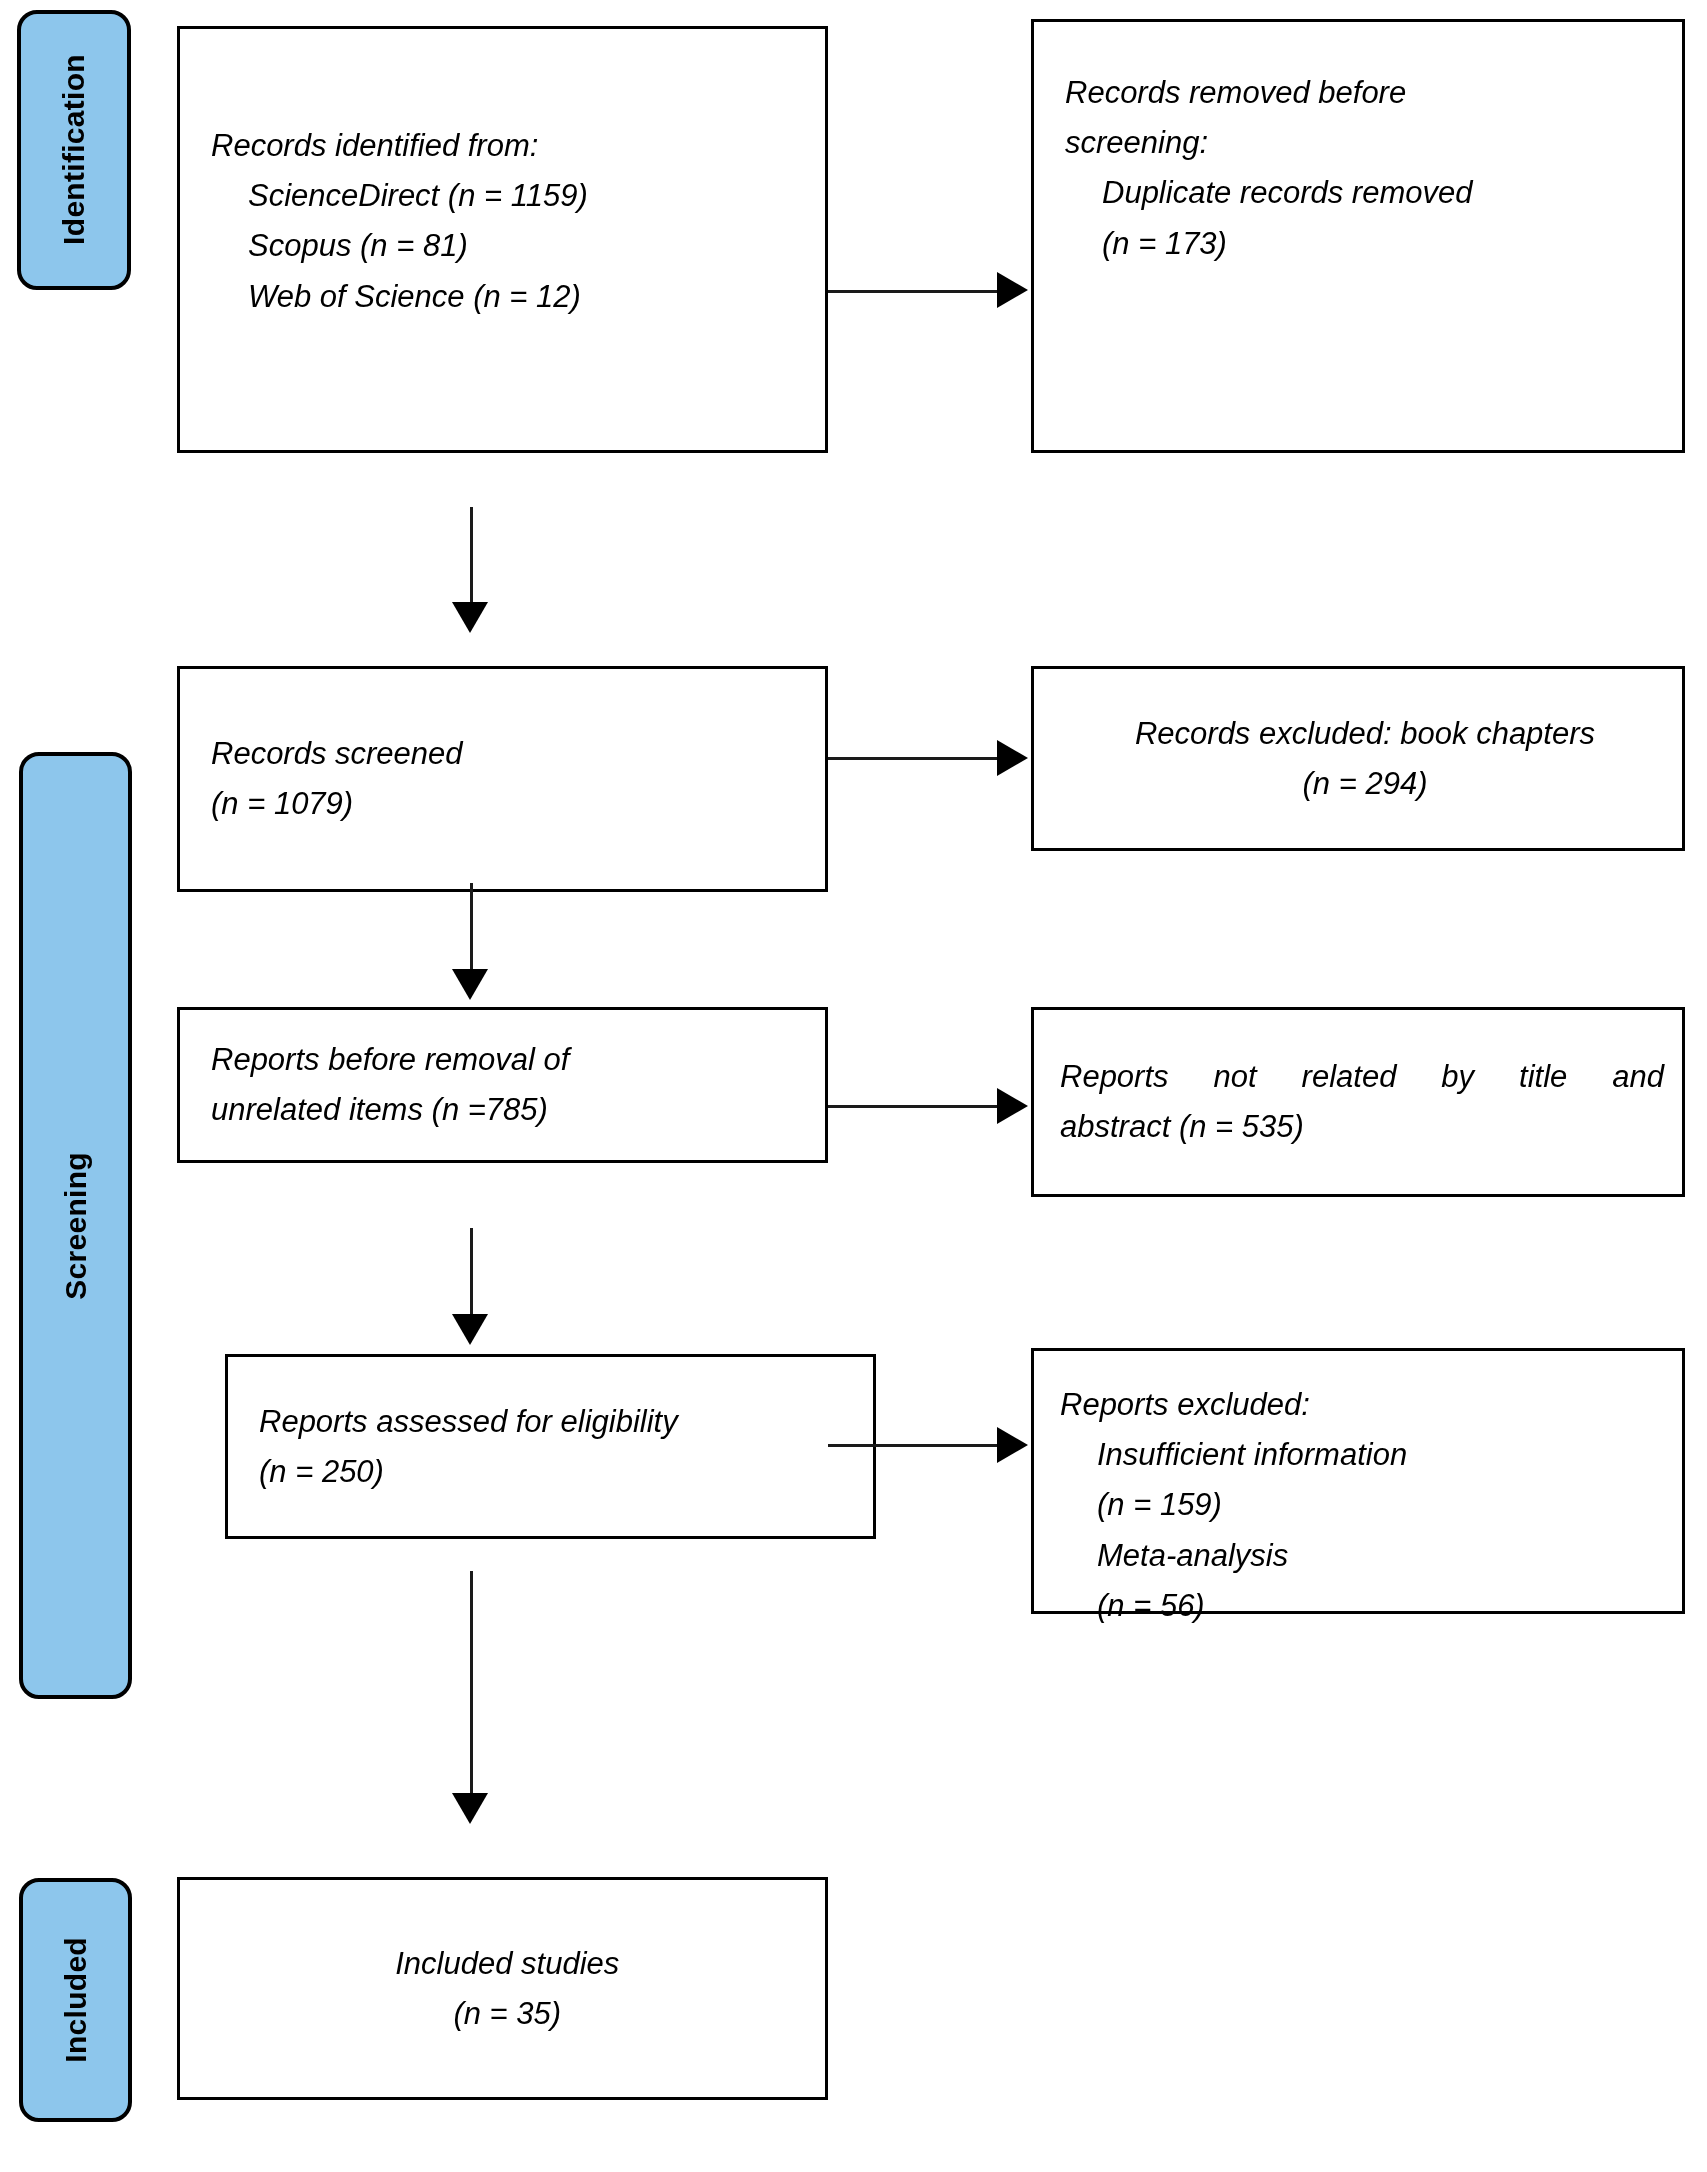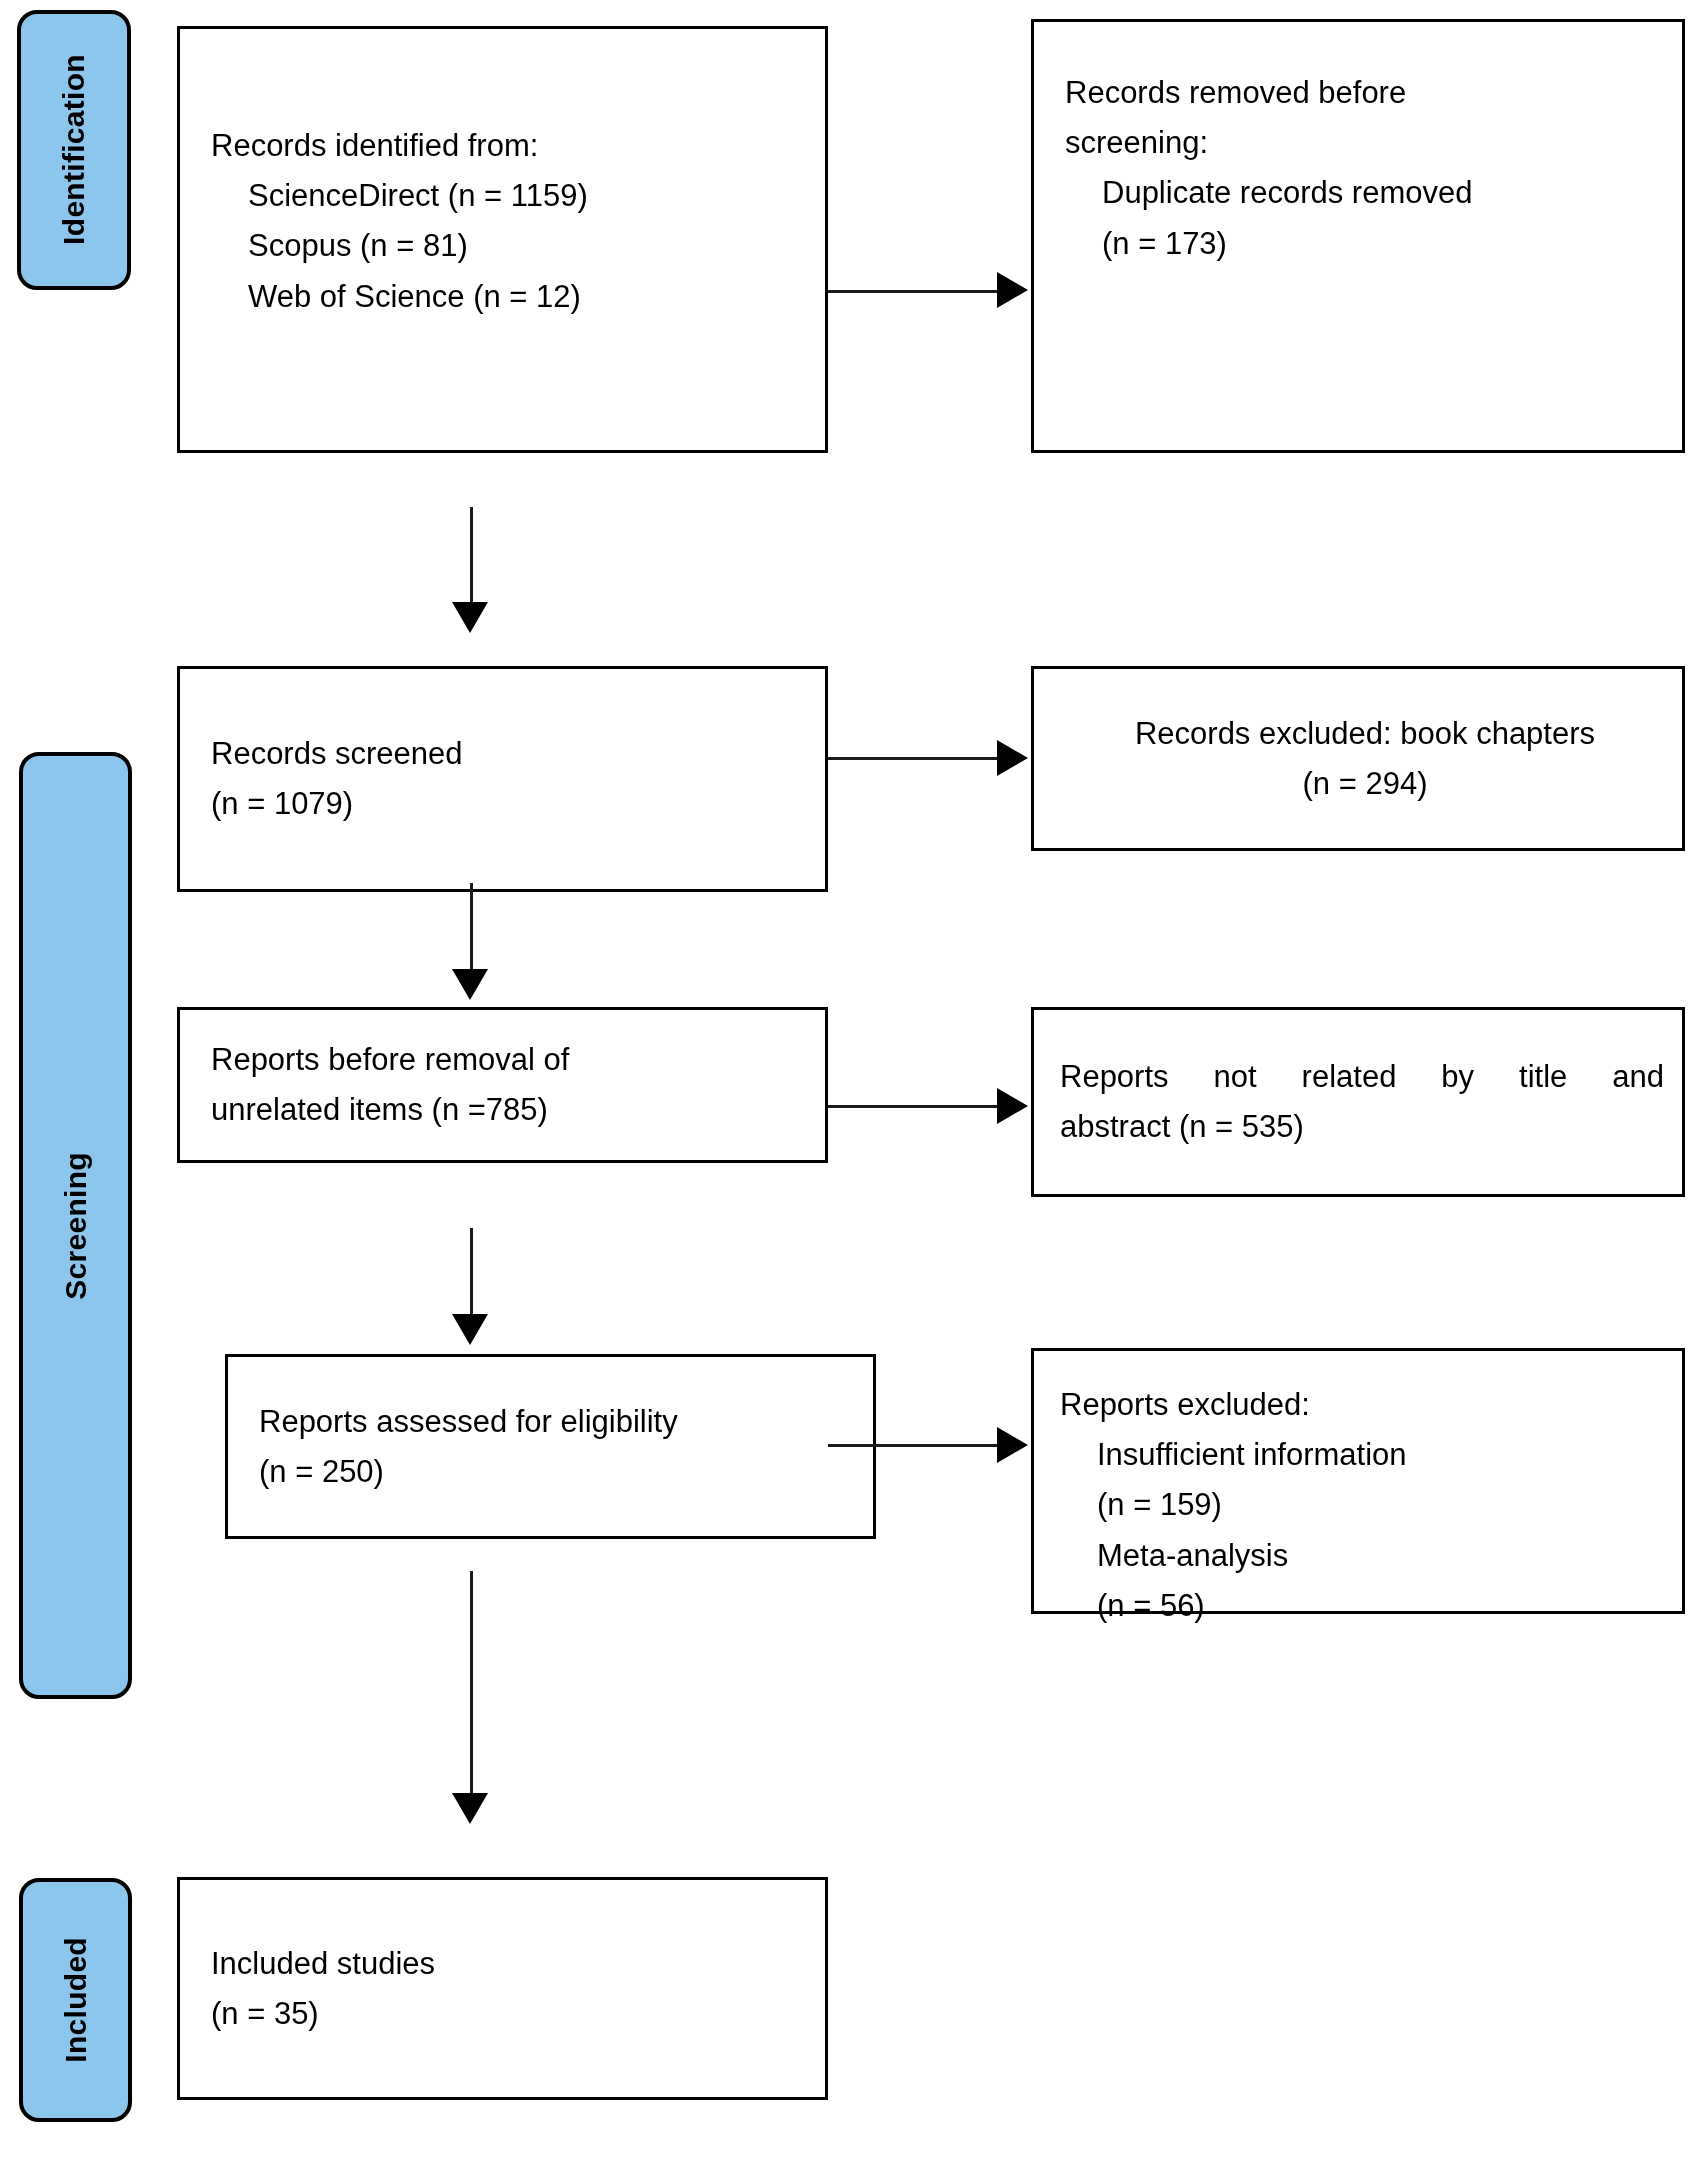--- a/index.html
+++ b/index.html
@@ -42,20 +42,21 @@
     white-space: nowrap;
   }
 
   
   .flow-box {
     position: absolute;
     background: #ffffff;
     border: 3.6px solid #000000;
     box-sizing: border-box;
     padding: 0;
+    font-style: italic;
   }
   .box-inner {
     position: absolute;
     left: 31px;
     right: 21.5px;
   }
   .box-inner.vcenter {
     top: 50%;
     transform: translateY(-50%);
   }
@@ -198,21 +199,21 @@
       <div class="line indent">(n = 56)</div>
     </div>
   </div>
 
   <div class="conn-h" style="left:828px; top:1444px; width:172px;"></div>
   <div class="arrow-right" style="left:997px; top:1427px;"></div>
 
   <div class="conn-v" style="left:470px; top:1571px; height:227px;"></div>
   <div class="arrow-down" style="left:452px; top:1793px;"></div>
 
-  <div class="flow-box" style="left:177px; top:1877px; width:651px; height:223px;">
+  <div class="flow-box" style="left:177px; top:1877px; width:651px; height:223px;text-align:center;">
     <div class="box-inner vcenter">
       <div class="line">Included studies</div>
       <div class="line">(n = 35)</div>
     </div>
   </div>
 
 </div>
 
 
 </body></html>

